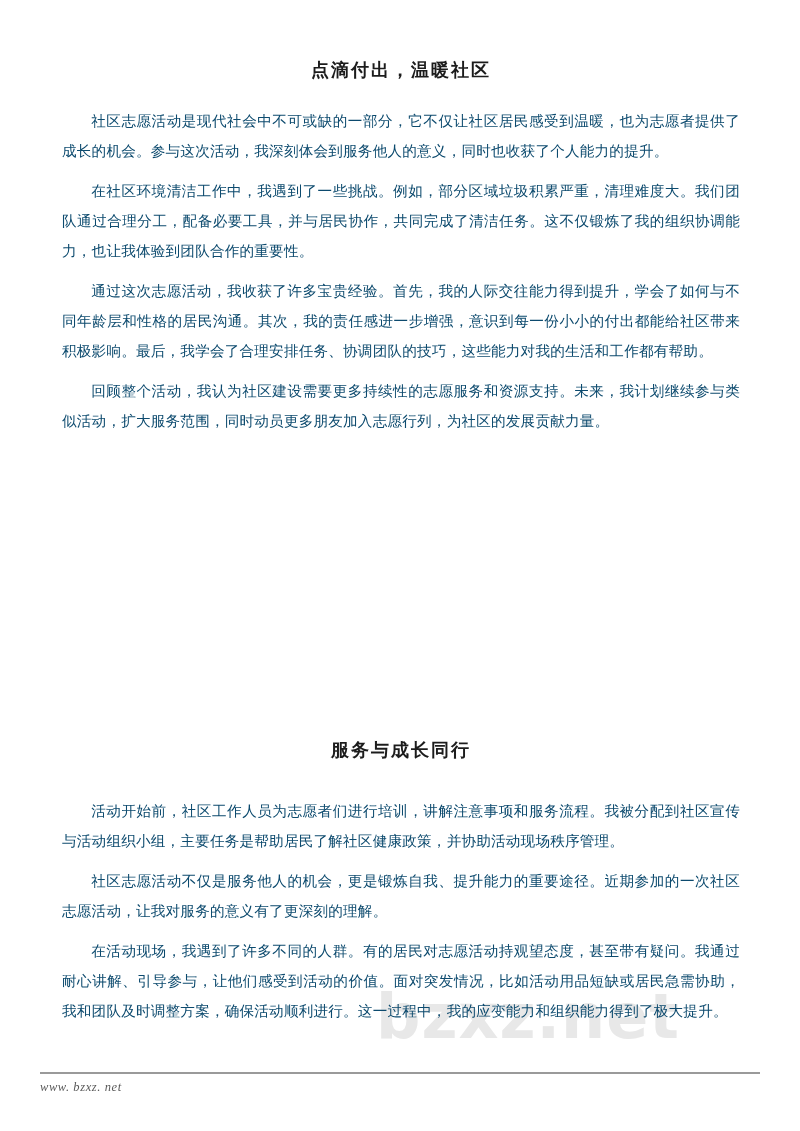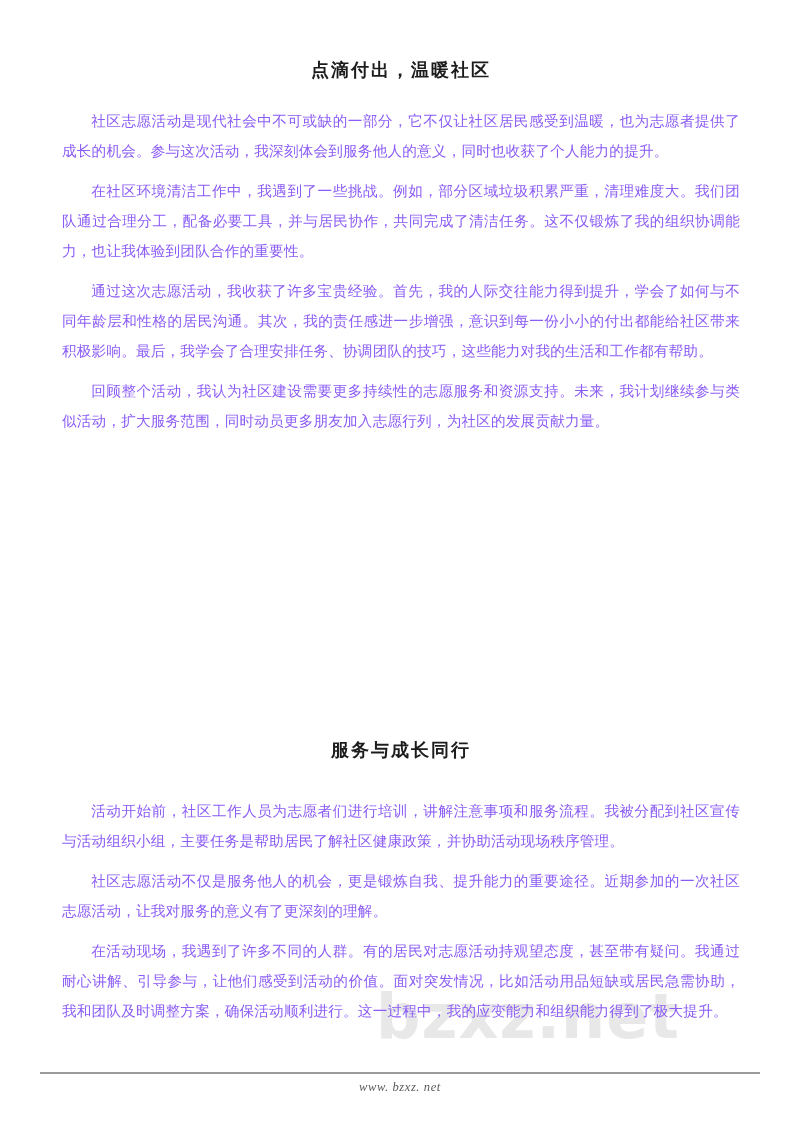--- a/index.html
+++ b/index.html
@@ -61,21 +61,21 @@
     letter-spacing: 2px;
     color: #1c1c1c;
     margin: 0;
     padding: 0;
   }
 
   .doc-para {
     font-family: "DejaVu Serif", "Liberation Serif", serif;
     font-size: 14.6px;
     line-height: 30px;
-    color: #8b5cf6;
+    color: #0c4a6e;
     text-align: justify;
     text-justify: inter-ideograph;
     text-indent: 2em;
     margin: 0 0 10px 0;
     letter-spacing: 0.2px;
   }
 
   
   .section-one {
     position: absolute;
@@ -110,21 +110,21 @@
   }
 
   .footer-rule {
     height: 2px;
     background: #9a9a9a;
     width: 100%;
   }
 
   .footer-url {
     margin-top: 6px;
-    text-align: center;
+    text-align: left;
     font-family: "Liberation Serif", "DejaVu Serif", serif;
     font-style: italic;
     font-size: 12.5px;
     letter-spacing: 0.6px;
     color: #5a5a5a;
   }
 </style>
 </head>
 <body>
 

